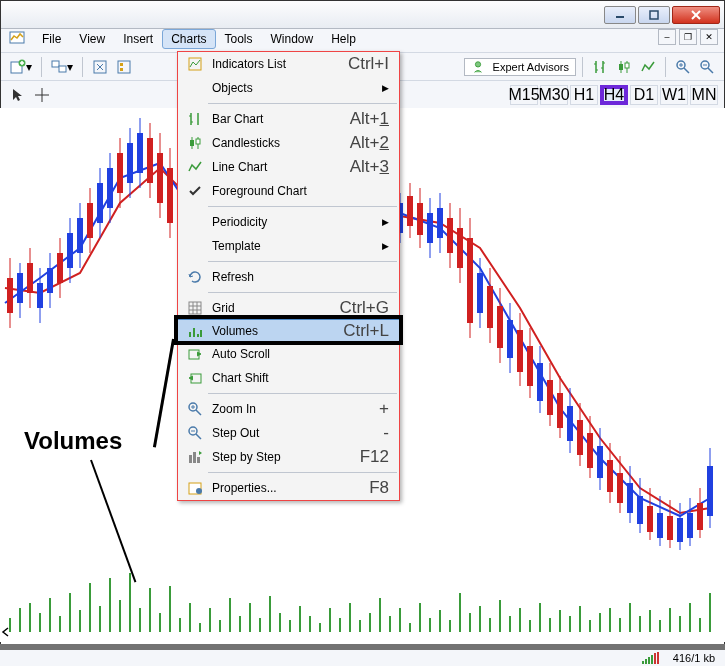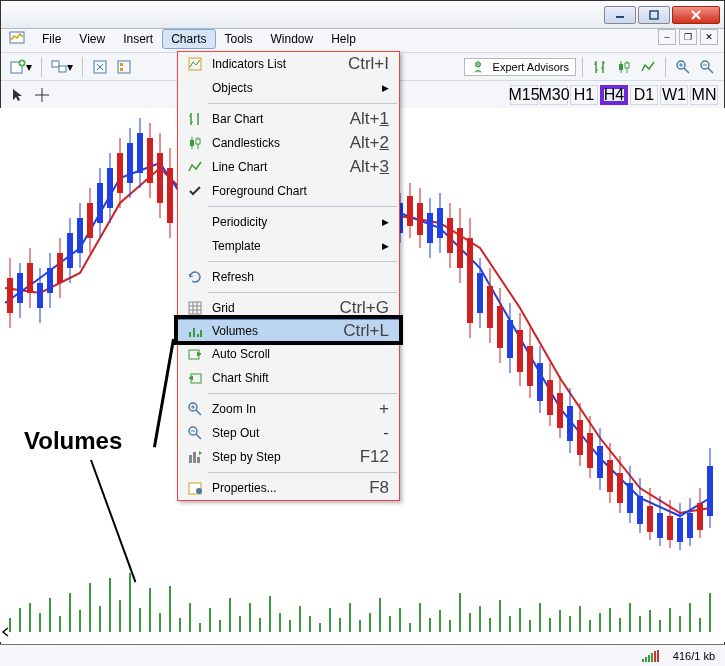--- a/index.html
+++ b/index.html
@@ -44,21 +44,21 @@
   
   .chart-area { position:absolute; left:0; top:108px; right:0; bottom:24px; background:#fff; overflow:hidden; }
   .chart-svg { width:100%; height:100%; }
   
   
   .annotation-text { position:absolute; left:24px; top:427px; font-weight:bold; font-size:24px; font-family:Arial; z-index:50; }
   .annotation-line1 { position:absolute; left:90px; top:460px; width:2px; height:130px; background:#000; z-index:50; transform:rotate(-20deg); transform-origin:top; }
   .annotation-line2 { position:absolute; left:172px; top:339px; width:3px; height:110px; background:#000; z-index:102; transform:rotate(10deg); transform-origin:top; }
   
   
-  .statusbar { position:absolute; bottom:0; left:0; right:0; height:22px; background:#f4f6fa; border-top:1px solid #737373; display:flex; align-items:center; justify-content:flex-end; padding:0 10px; gap:14px; font-size:11px; }
+  .statusbar { position:absolute; bottom:0; left:0; right:0; height:22px; background:#f4f6fa; border-top:6px solid #737373; display:flex; align-items:center; justify-content:flex-end; padding:0 10px; gap:14px; font-size:11px; }
   .conn-icon { display:flex; gap:1px; align-items:flex-end; height:12px; }
   .conn-icon span { width:2px; background:#3a9b3a; }
   .conn-icon span:nth-child(1){height:3px;} .conn-icon span:nth-child(2){height:5px;} .conn-icon span:nth-child(3){height:7px;} .conn-icon span:nth-child(4){height:9px;} .conn-icon span:nth-child(5){height:11px;background:#c33;} .conn-icon span:nth-child(6){height:12px;background:#c33;}
 </style>
 </head>
 <body>
 
 <div class="titlebar">
   <div class="window-btn min">
       <svg width="10" height="10">

